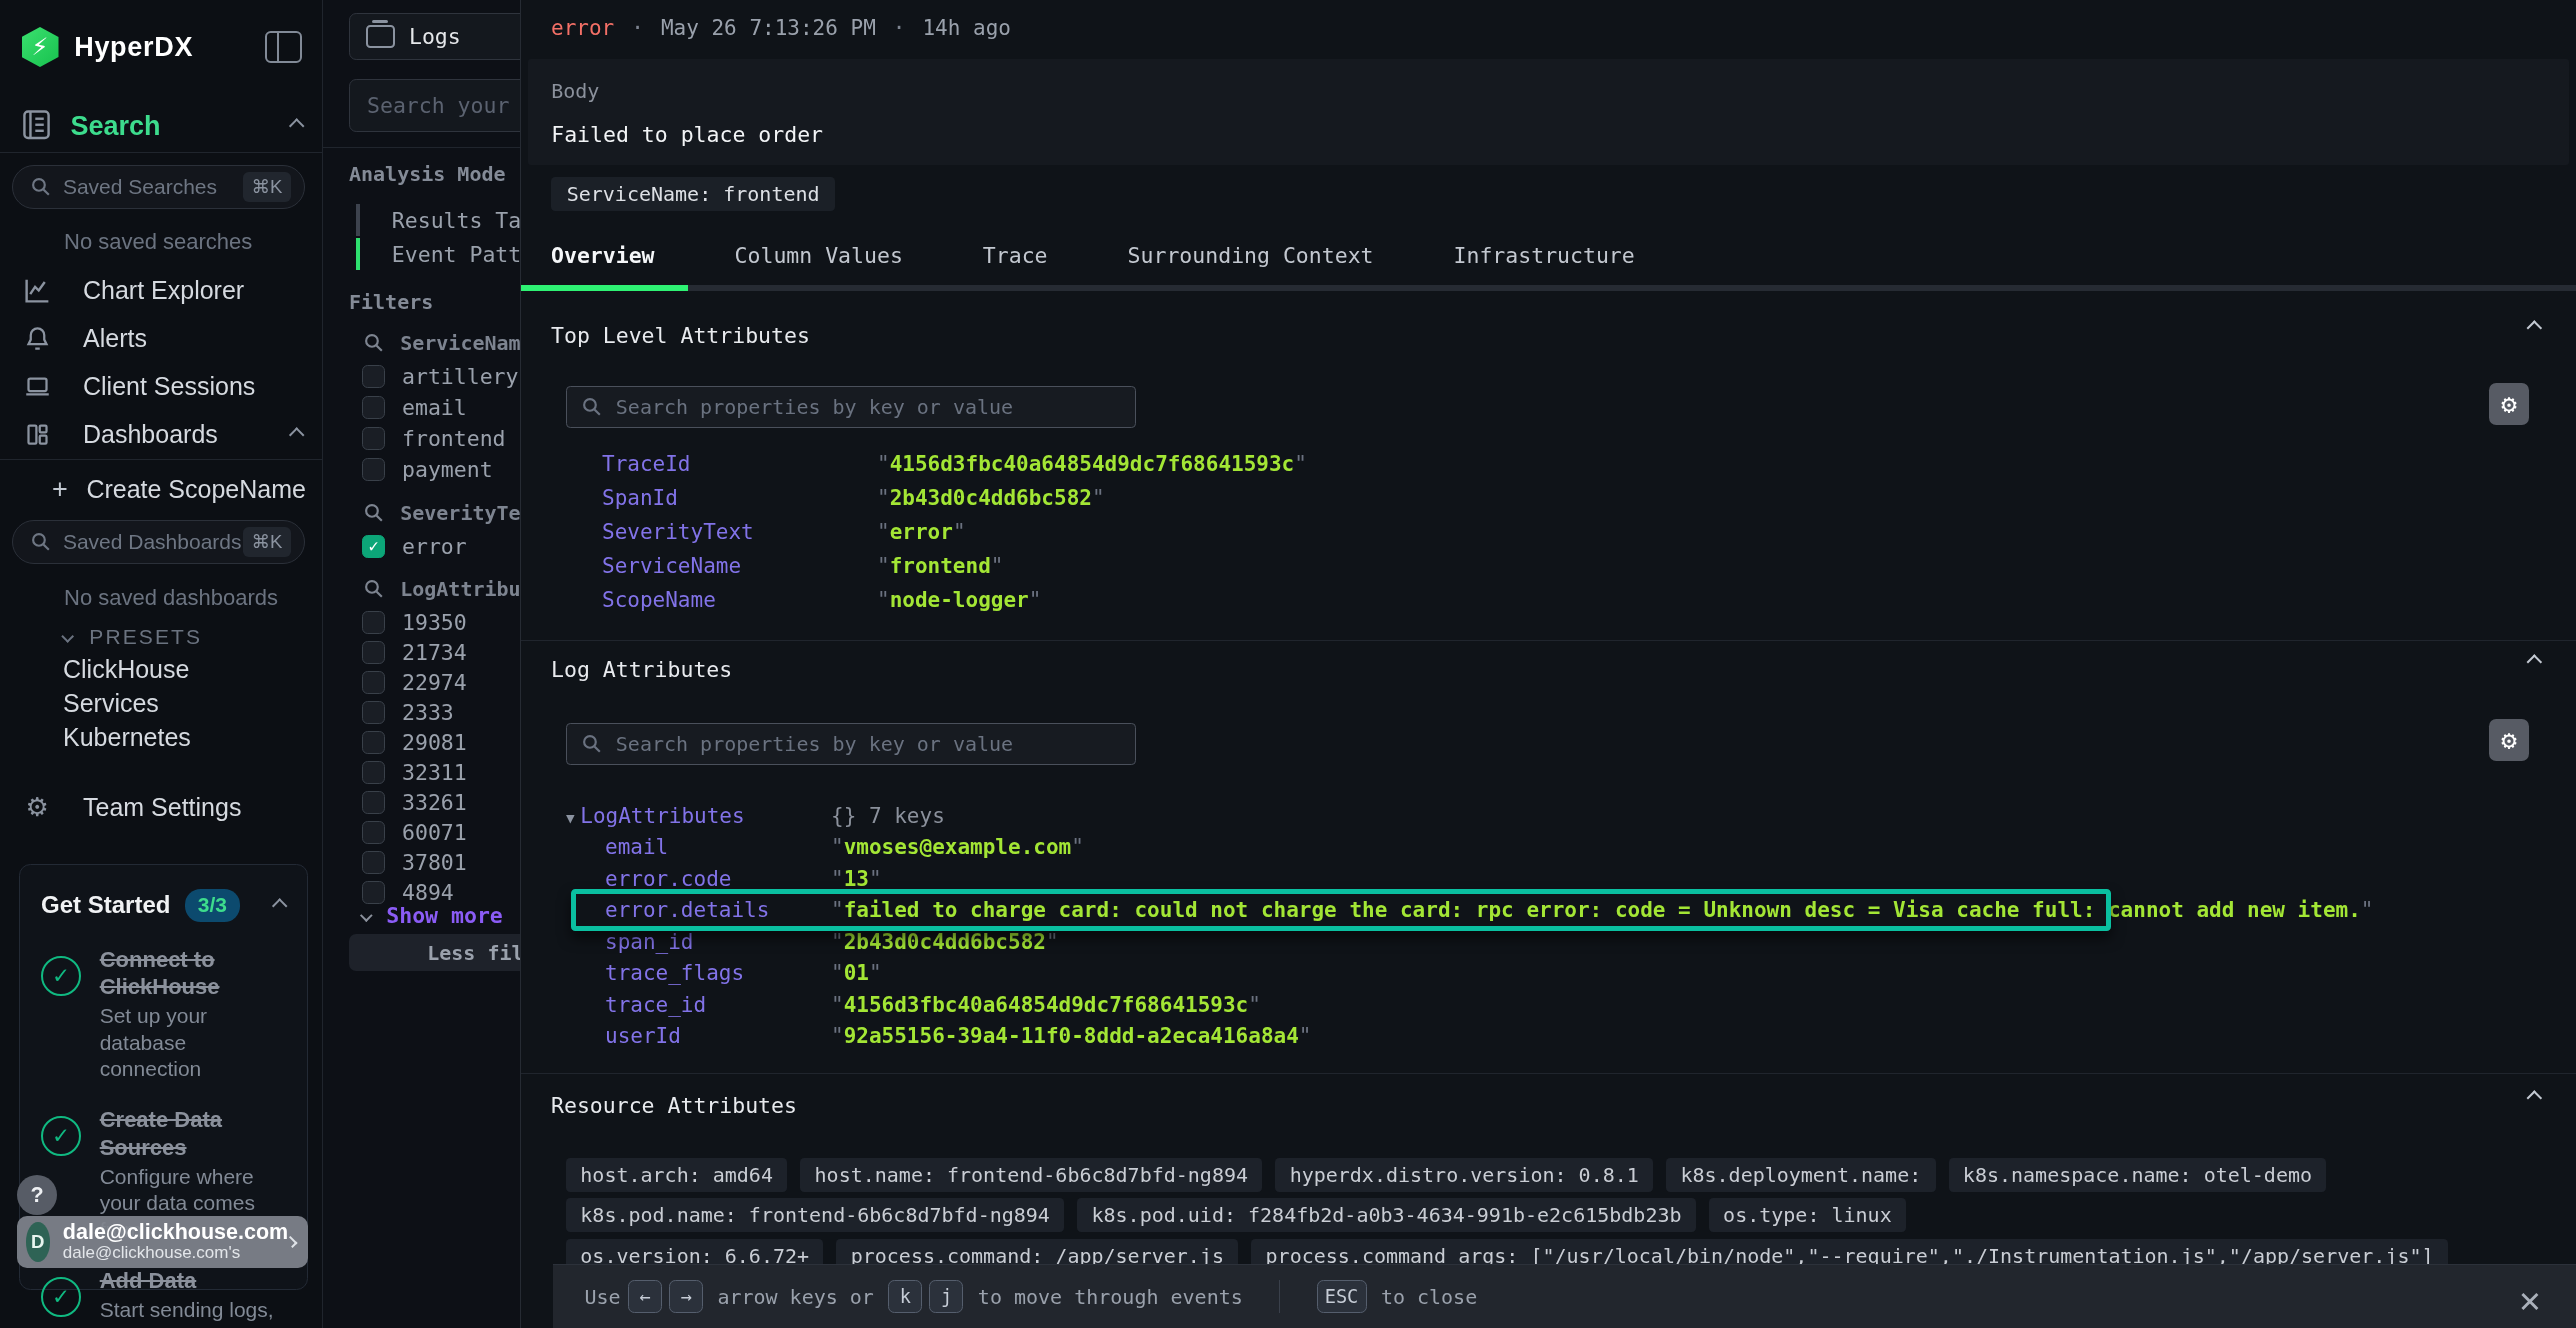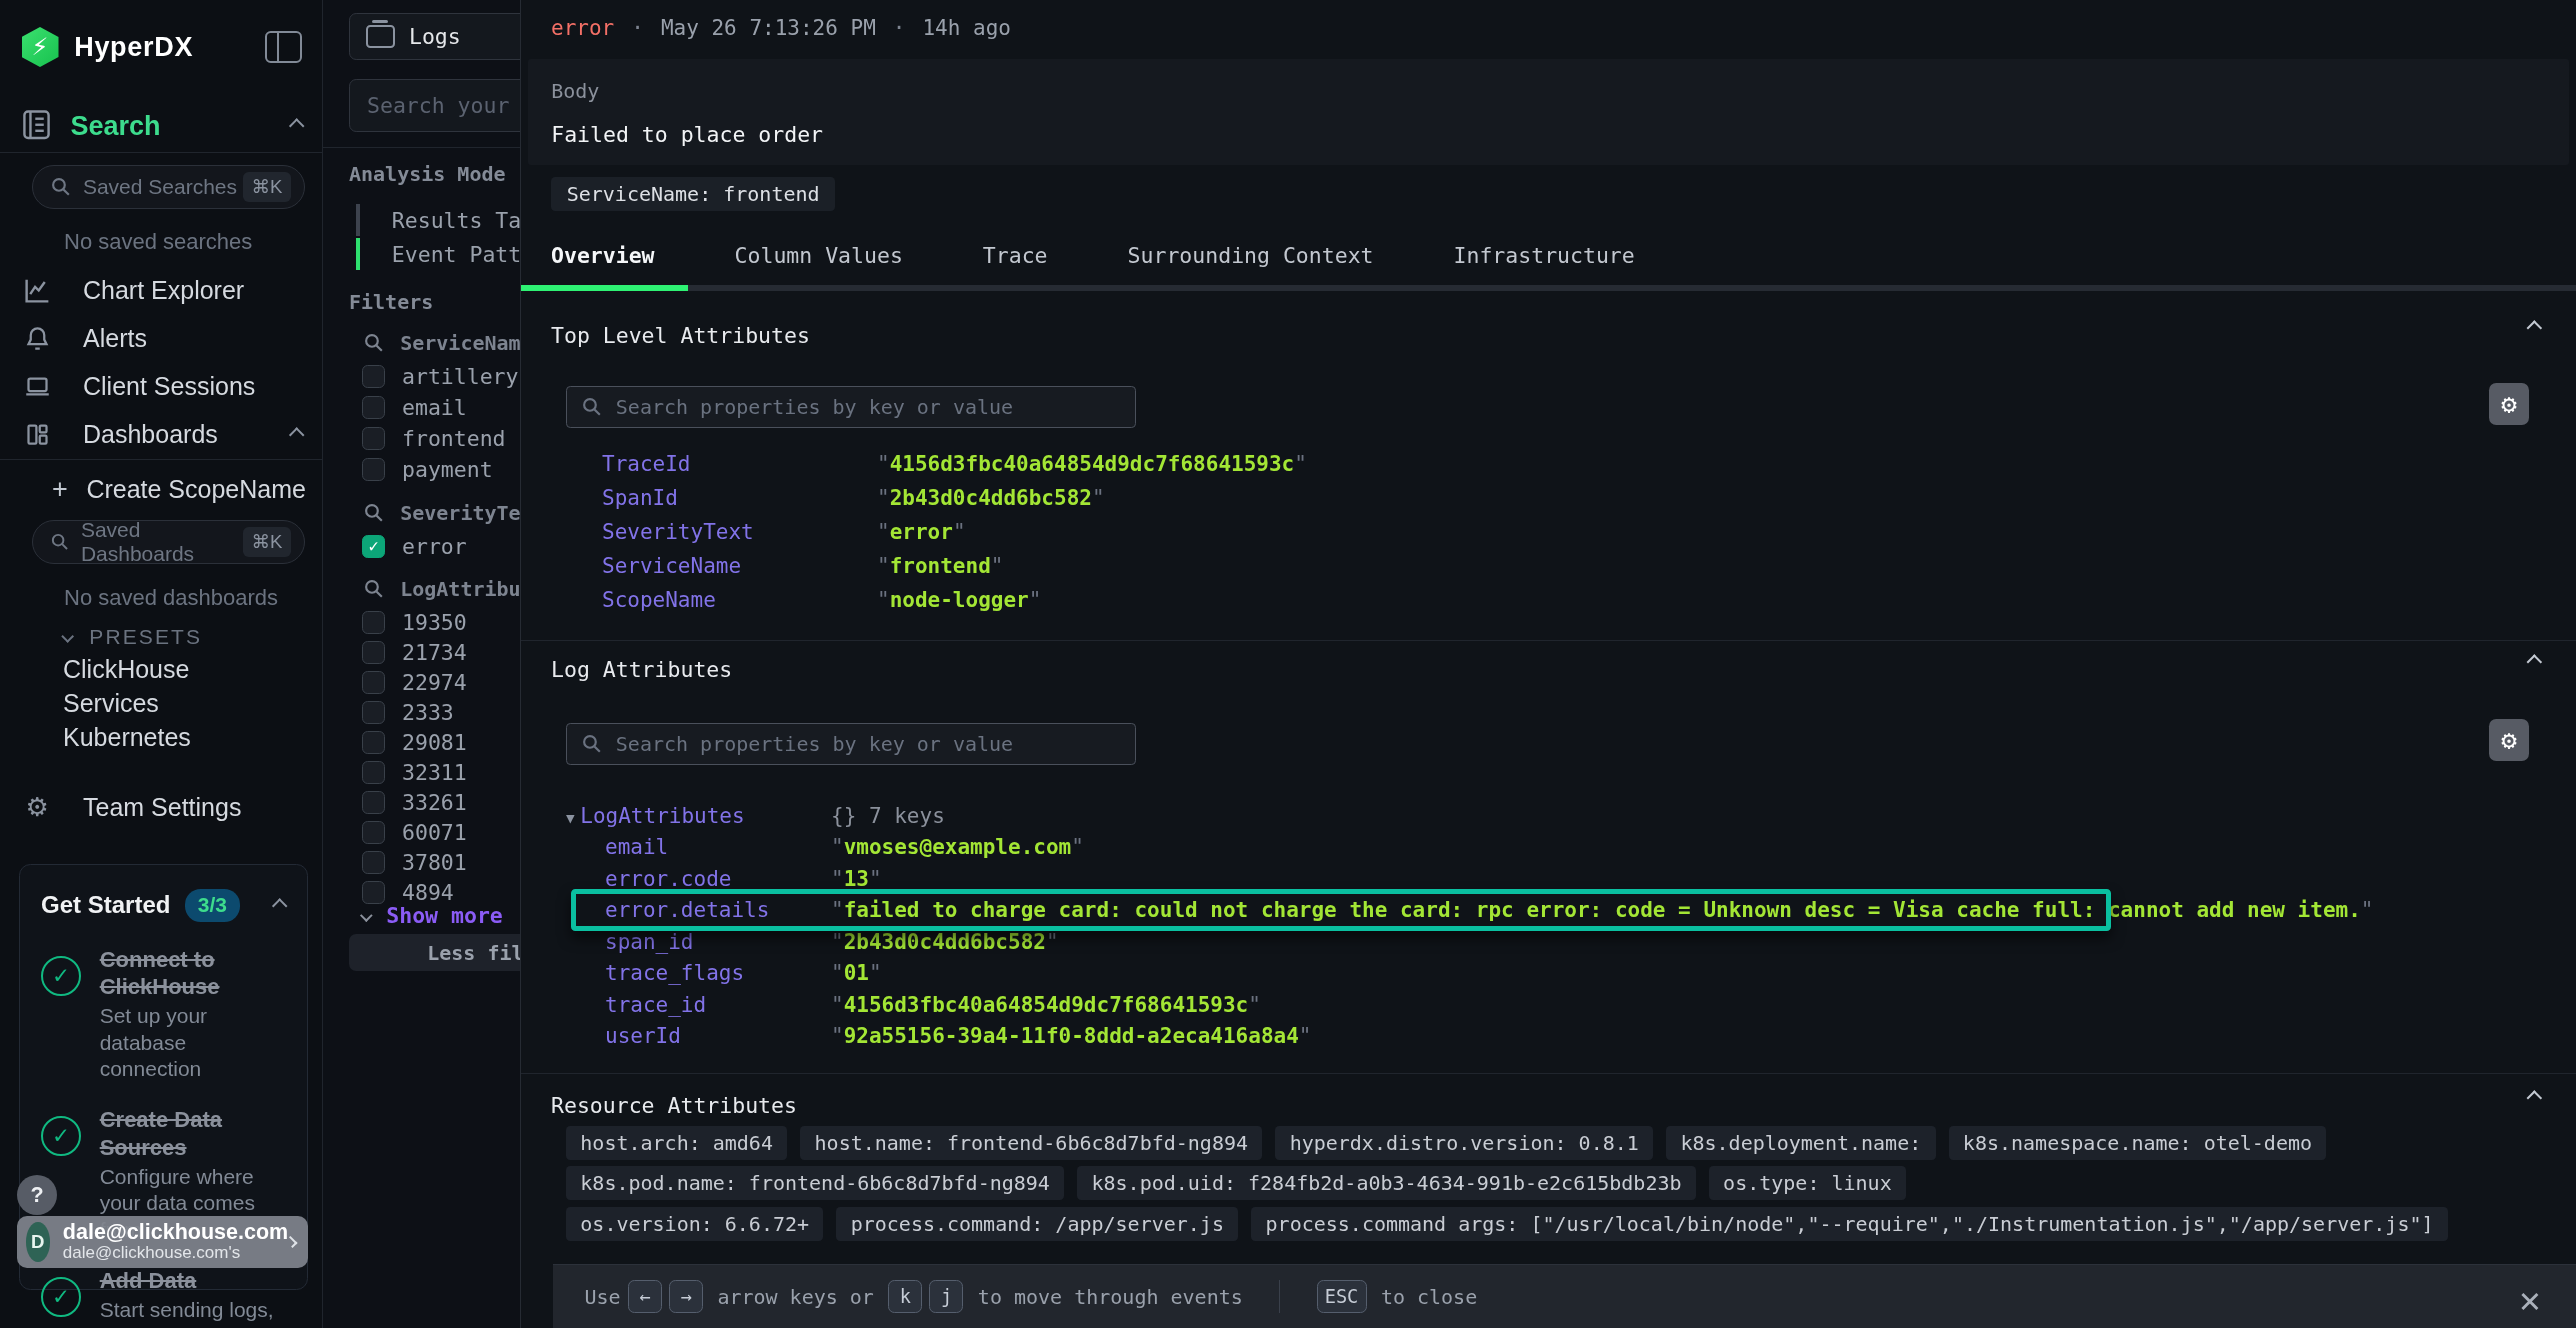--- a/index.html
+++ b/index.html
@@ -18,21 +18,21 @@
     clip-path:polygon(50% 0,100% 25%,100% 75%,50% 100%,0 75%,0 25%); display:flex; align-items:center; justify-content:center;
     color:#fff; font-size:24px; }
   .logo-text { margin-left:15.7px; font-weight:bold; font-size:27px; color:#fff; letter-spacing:0.7px; }
   .collapse-btn { margin-left:auto; width:37px; height:31.5px; border:2.1px solid #828a97; border-radius:5.7px; position:relative; }
   .collapse-btn::after { content:""; position:absolute; top:0; bottom:0; left:10px; width:2.1px; background:#828a97; }
 
   .search-head { position:absolute; top:106px; left:21.5px; right:20px; height:40px; display:flex; align-items:center; }
   .search-head .label { color:#3ddc8d; font-size:27px; font-weight:bold; margin-left:20px; }
   .side-divider { position:absolute; left:0; right:0; height:0.7px; background:#20252d; }
 
-  .pill-input { position:absolute; left:32px; right:17px; height:44px; border:1.4px solid #2b3039; border-radius:23px;
+  .pill-input { position:absolute; left:12px; right:17px; height:44px; border:1.4px solid #2b3039; border-radius:23px;
     background:#13161c; display:flex; align-items:center; padding:0 13px 0 17px; }
   .pill-input .ph { color:#6e7683; font-size:21px; margin-left:11.4px; }
   .kbd-badge { margin-left:auto; background:#21262e; color:#8b93a0; border-radius:5.7px; font-size:18.6px; padding:4.3px 8.6px; }
 
   .muted-note { position:absolute; left:64px; color:#6b7380; font-size:22px; }
   .nav-item { position:absolute; left:21.5px; right:20px; height:37px; display:flex; align-items:center; color:#d6dae0; font-size:25px; }
   .nav-item .icon { width:31.5px; display:flex; justify-content:center; color:#8b93a0; }
   .nav-item .txt { margin-left:30px; }
   .chev { width:11.4px; height:11.4px; border-right:2.9px solid #8b93a0; border-bottom:2.9px solid #8b93a0; display:inline-block; }
   .chev.up { transform:rotate(-135deg); }
@@ -135,21 +135,21 @@
   .tree-root .caret { color:#8b93a0; font-size:14.3px; margin-right:5.7px; }
   .tree-root .meta { color:#8b919c; font-size:21px; }
   .tree-row { display:grid; grid-template-columns:265px 1fr; height:31.5px; align-items:center; }
   .tree-row .kv-key { padding-left:39px; }
   .tree-row .kv-val { font-weight:bold; }
   .hl-box { position:absolute; top:889px; left:50px; width:1540px; height:42px; border:5.7px solid #0abfa0; border-radius:4.3px;
     box-shadow:0 7.2px 13px rgba(0,0,0,0.55); pointer-events:none; }
 
   .chip-row { position:absolute; left:45px; display:flex; gap:13px; }
   .r-chip { background:#1d222a; border-radius:4.3px; height:34px; display:flex; align-items:center; padding:0 14.3px;
-    color:#c9cdd4; font-size:20px; white-space:nowrap; }
+    color:#c9cdd4; font-size:20px; white-space:nowrap;margin-top:32px; }
 
   .divider { position:absolute; left:0; right:0; height:0.7px; background:#20252d; }
 
   .footer { position:absolute; left:0; right:0; bottom:0; height:64px; background:#22262d; border-top:0.7px solid #2c313a;
     display:flex; align-items:center; padding:0 31.5px; color:#9aa1ac; font-size:20px;margin-left:32px; }
   .kbd { display:inline-flex; align-items:center; justify-content:center; min-width:34px; height:33px; padding:0 7.2px;
     background:#2b313b; border:1.4px solid #555e6d; border-radius:6.4px; color:#c6ccd6; font-size:18.6px; margin:0 7.2px; }
   .foot-sep { width:1.4px; height:33px; background:#3a404b; margin:0 29px; }
   .close-x { position:absolute; right:29px; bottom:8.6px; width:34px; height:34px; display:flex; align-items:center;
     justify-content:center; color:#aab0ba; font-size:29px; font-family:"DejaVu Sans",sans-serif; }

